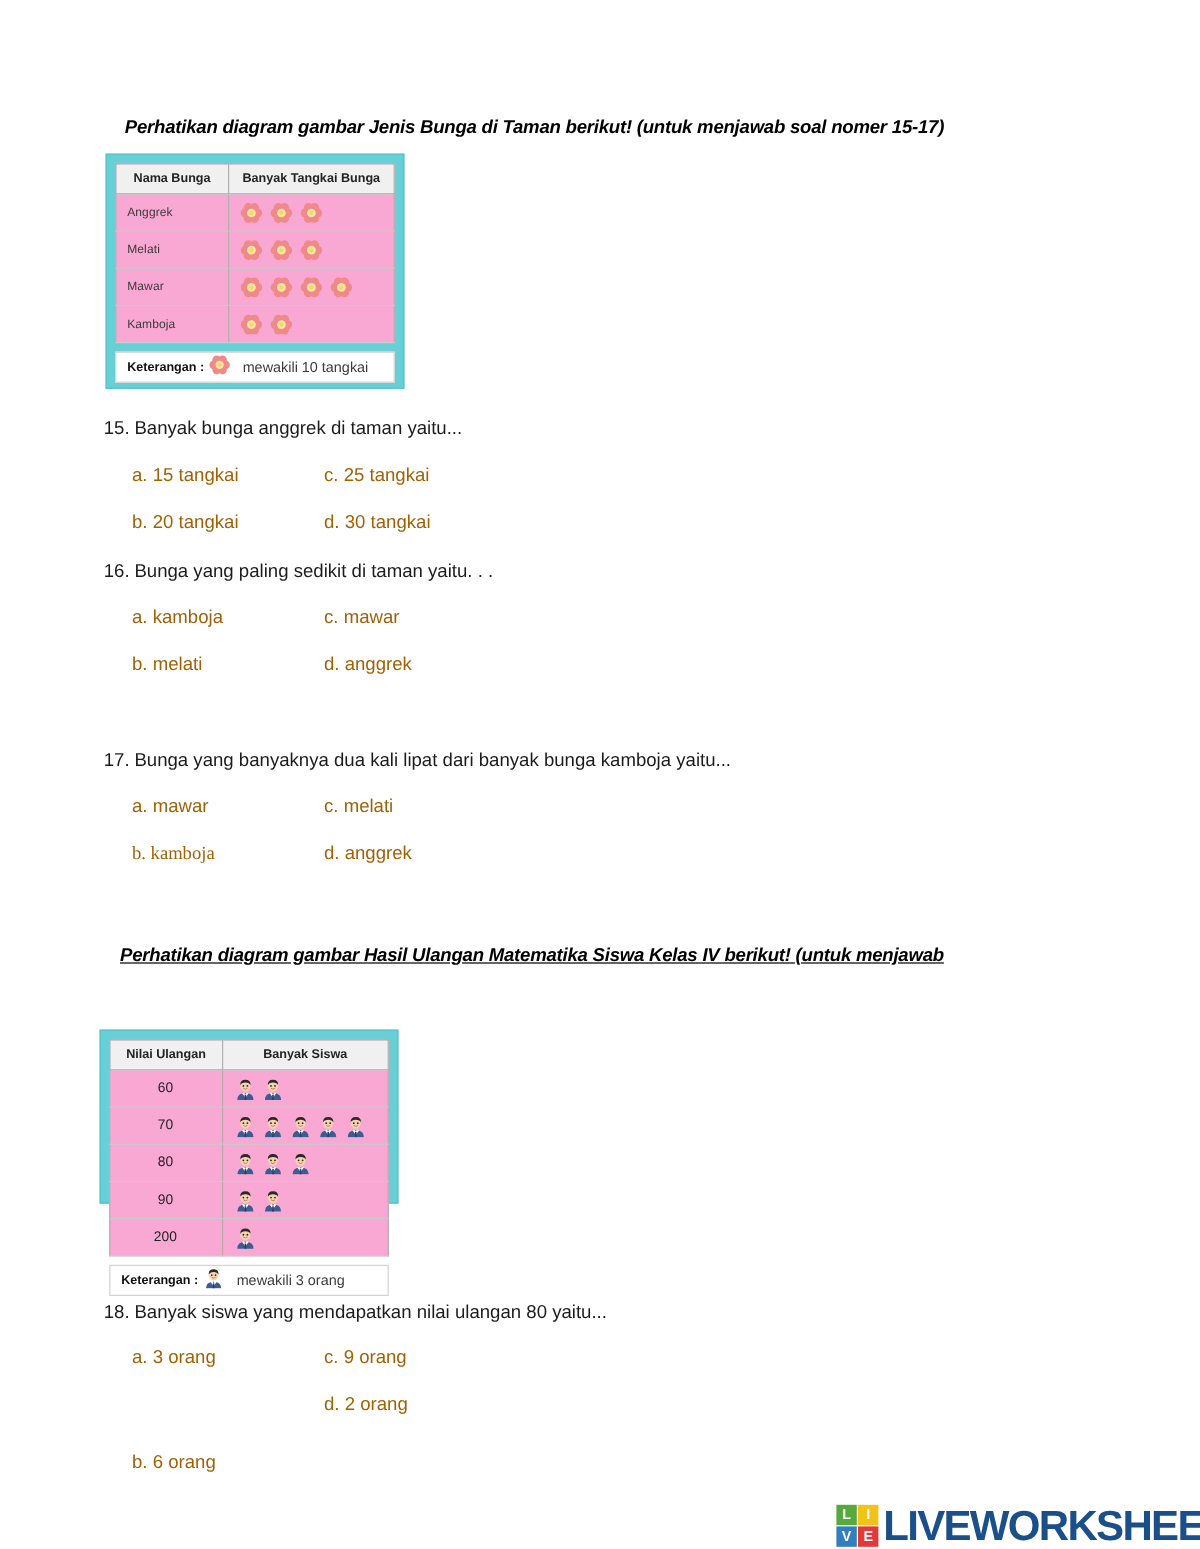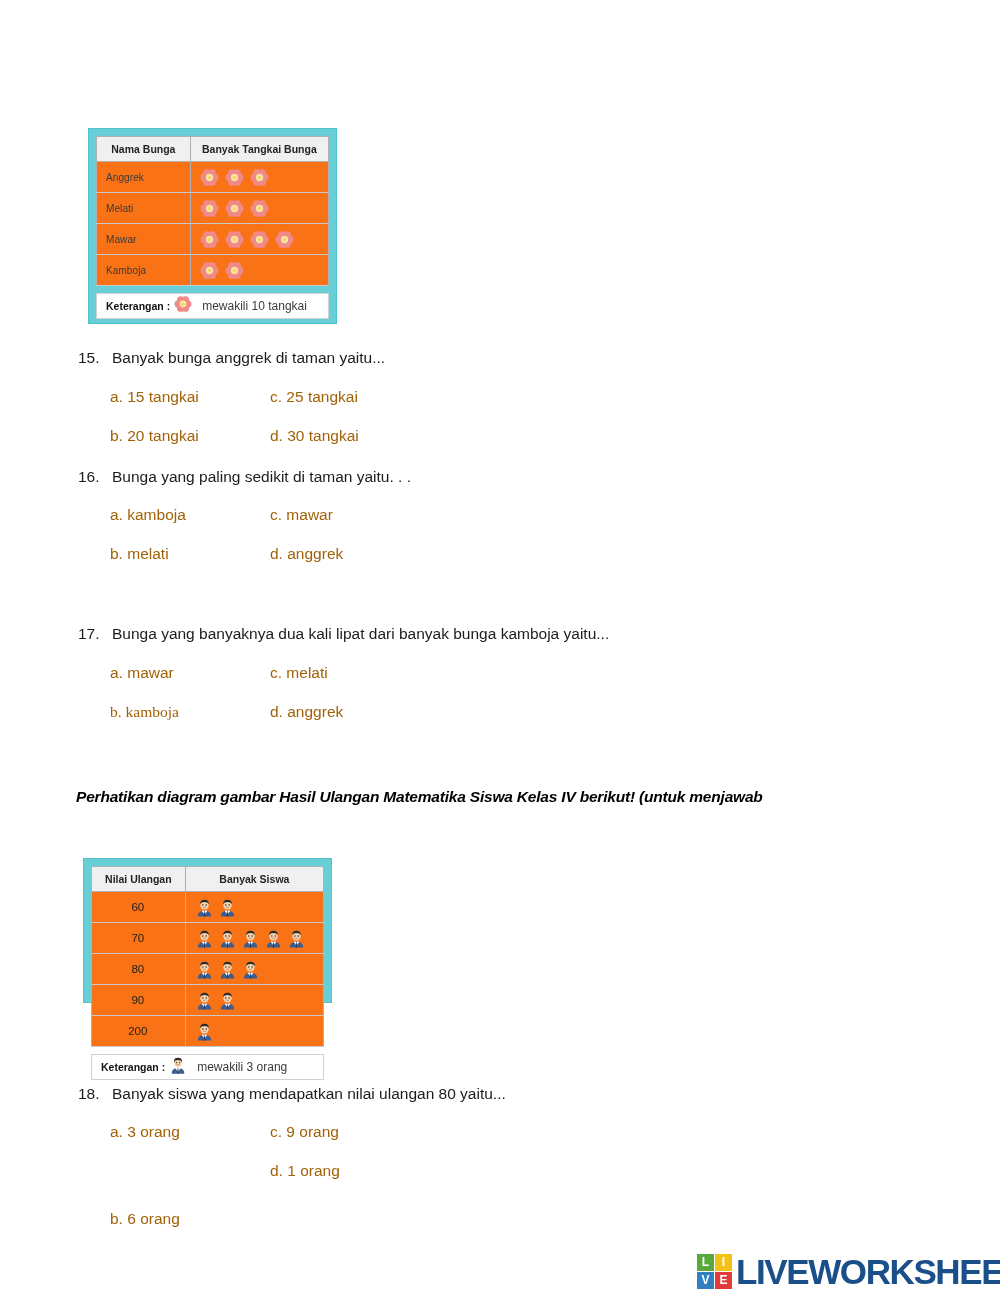--- a/index.html
+++ b/index.html
@@ -26,38 +26,38 @@
     font-family: "Liberation Sans", sans-serif;
     font-weight: bold;
     font-style: italic;
     font-size: 15.5px;
     letter-spacing: -0.2px;
     color: #000;
     line-height: 37px;
     white-space: nowrap;
   }
   #prompt-1 { left: 104px; top: 88px; }
-  #prompt-2 { left: 76px; top: 778px; width: 830px; white-space: normal; text-align: justify; }
+  #prompt-2 { left: 100px; top: 778px; width: 830px; white-space: normal; text-align: justify; text-decoration: underline; }
   #prompt-2 .l2 { display:block; }
 
   
   .picto-card {
     position: absolute;
     background: #68cfd6;
     border: 1px solid #4fc3cb;
     box-sizing: border-box;
     padding: 7px;
   }
   #card-flowers { left: 88px; top: 128px; width: 249px; height: 196px; }
   #card-students { left: 83px; top: 858px; width: 249px; height: 145px; }
 
   .picto-table {
     width: 100%;
     border-collapse: collapse;
-    background: #f97316;
+    background: #f9a8d4;
     border: 1px solid #b9b9b9;
     table-layout: fixed;
   }
   .picto-table th {
     background: #f0f0f0;
     border: 1px solid #b0b0b0;
     font-size: 10.5px;
     font-weight: bold;
     color: #232323;
     padding: 6px 2px 6px 2px;
@@ -129,21 +129,21 @@
     font-size: 15.5px;
     color: #1c1c1c;
     line-height: 20px;
     white-space: nowrap;
   }
   .q-num {
     position: absolute;
     left: 0;
     top: 0;
     width: 30px;
-    text-align: left;
+    text-align: right;
   }
   .q-text {
     position: absolute;
     left: 34px;
     top: 0;
     white-space: nowrap;
   }
   .opt {
     position: absolute;
     font-size: 15.5px;
@@ -189,20 +189,21 @@
     color: #1b4f8a;
     line-height: 1;
     margin-left: 1px;
   }
 </style>
 </head>
 <body>
 
 <div class="page">
 
+  <div class="prompt" id="prompt-1">Perhatikan diagram gambar Jenis Bunga di Taman berikut! (untuk menjawab soal nomer 15-17)</div>
 
   <div class="picto-card" id="card-flowers">
     <table class="picto-table">
       <thead>
         <tr>
           <th class="th-label" style="width:40%">Nama Bunga</th>
           <th style="width:60%">Banyak Tangkai Bunga</th>
         </tr>
       </thead>
       <tbody id="flower-rows">
@@ -543,21 +544,21 @@
     </div>
   </div>
 
   <div class="question" style="left:78px; top:1084px;">
     <span class="q-num">18.</span>
     <span class="q-text">Banyak siswa yang mendapatkan nilai ulangan 80 yaitu...</span>
   </div>
   <div class="opt" style="left:110px; top:1123px;">a. 3 orang</div>
   <div class="opt" style="left:270px; top:1123px;">c. 9 orang</div>
   <div class="opt" style="left:110px; top:1162px;margin-top:48px;">b. 6 orang</div>
-  <div class="opt" style="left:270px; top:1162px;">d. 1 orang</div>
+  <div class="opt" style="left:270px; top:1162px;">d. 2 orang</div>
 
   <div id="lw-logo">
     <div class="lw-mark">
       <span class="lw-sq g">L</span>
       <span class="lw-sq y">I</span>
       <span class="lw-sq b">V</span>
       <span class="lw-sq r">E</span>
     </div>
     <span class="lw-word">LIVEWORKSHEETS</span>
   </div>

